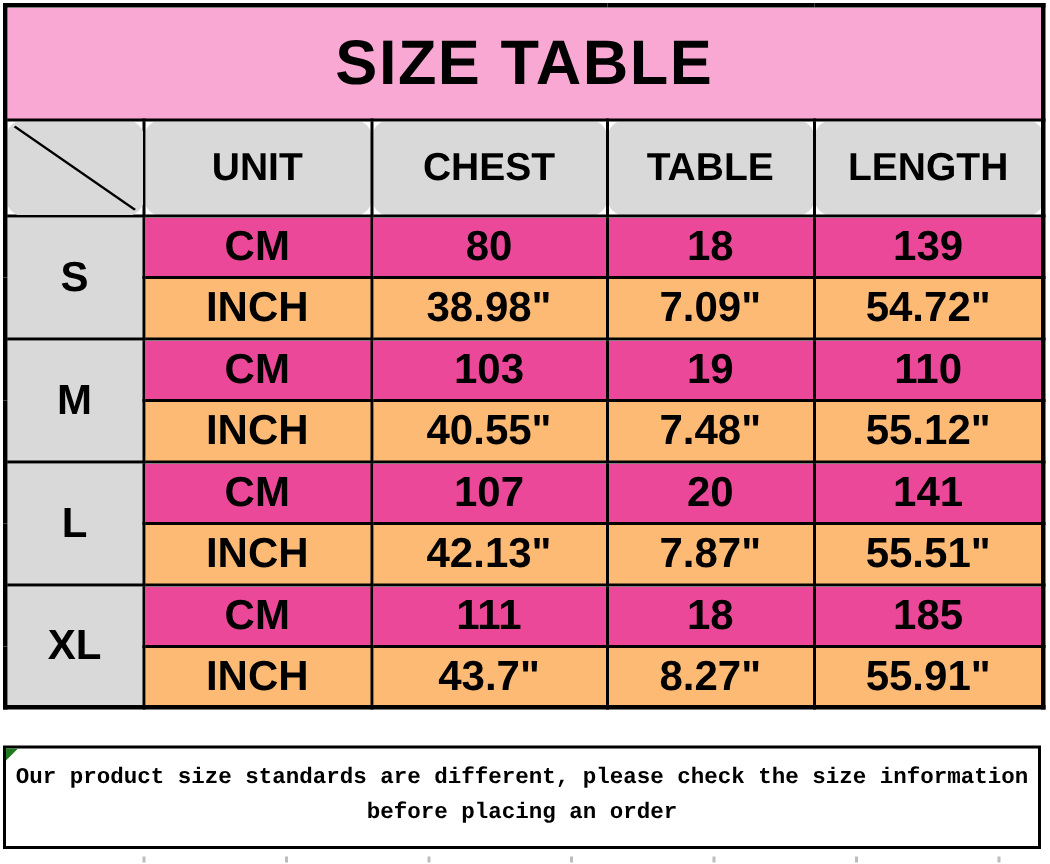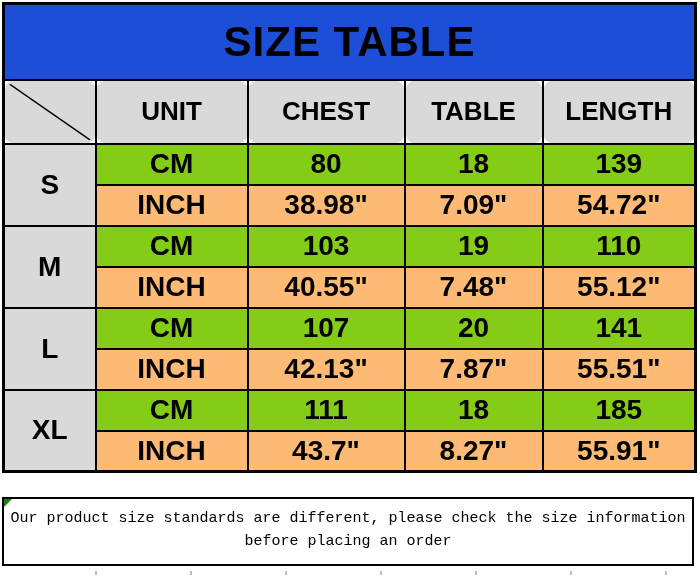--- a/index.html
+++ b/index.html
@@ -24,21 +24,21 @@
   }
   table.size-table td {
     border: 2px solid #000000;
     text-align: center;
     vertical-align: middle;
     font-weight: 700;
     padding: 0;
     overflow: hidden;
   }
   .title-cell {
-    background: #1d4ed8;
+    background: #f9a8d4;
     height: 76px;
     font-size: 42px;
     letter-spacing: 1px;
   }
   tr.row-header td {
     height: 64px;
     background: #d9d9d9;
     font-size: 26px;
     border-radius: 12px;
   }
@@ -48,32 +48,32 @@
     padding: 0;
   }
   td.diag-cell svg {
     position: absolute;
     left: 0; top: 0;
     width: 100%; height: 100%;
     display: block;
   }
   tr.data-row td { height: 41px; font-size: 28px; }
   td.size-cell { background: #d9d9d9; font-size: 30px; }
-  tr.row-cm td.val { background: #84cc16; }
+  tr.row-cm td.val { background: #ec4899; }
   tr.row-inch td.val { background: #fdba74; }
   .note-box {
     position: absolute;
     left: 2px;
     top: 497px;
     width: 692px;
     height: 69px;
     background: #ffffff;
     border: 2px solid #000000;
     font-family: "Liberation Mono", monospace;
-    font-weight: 400;
+    font-weight: 700;
     font-size: 15px;
     line-height: 23px;
     text-align: center;
     padding-top: 8px;
   }
   .corner-marker {
     position: absolute;
     left: 0; top: 0;
     width: 0; height: 0;
     border-top: 8px solid #1f7a1f;

